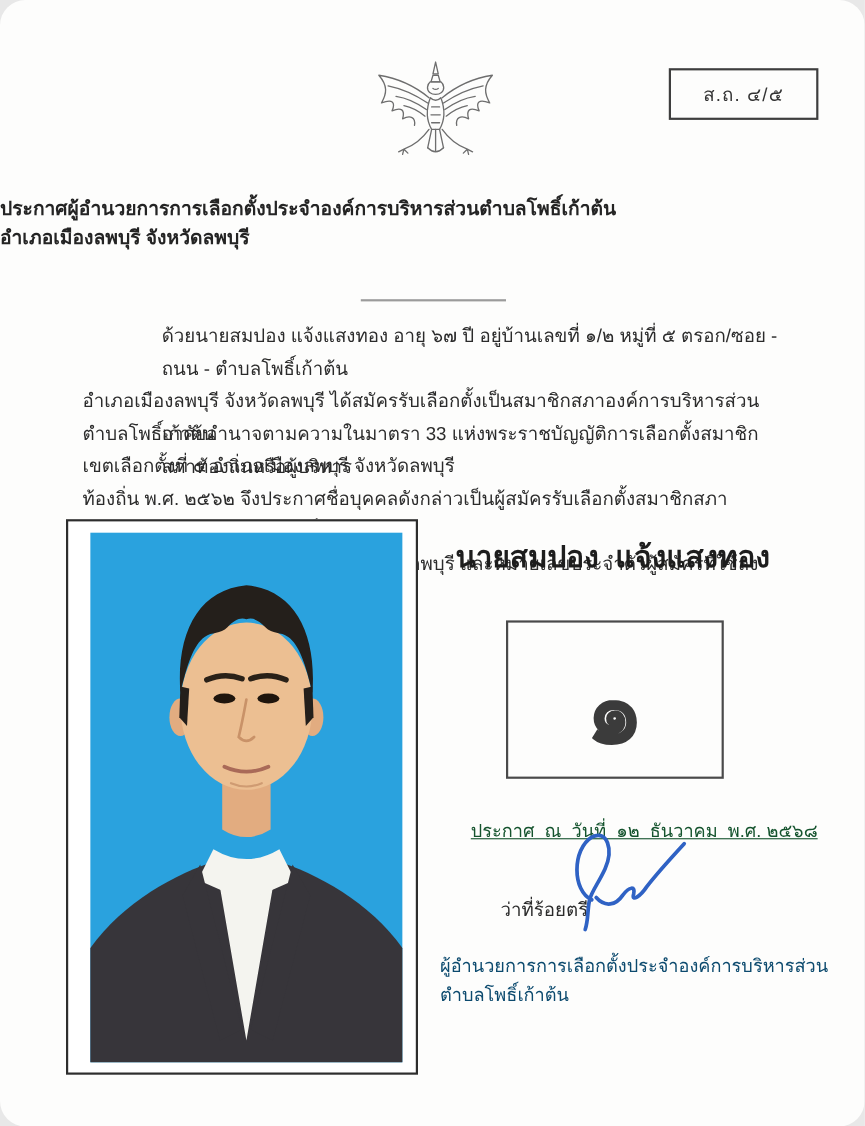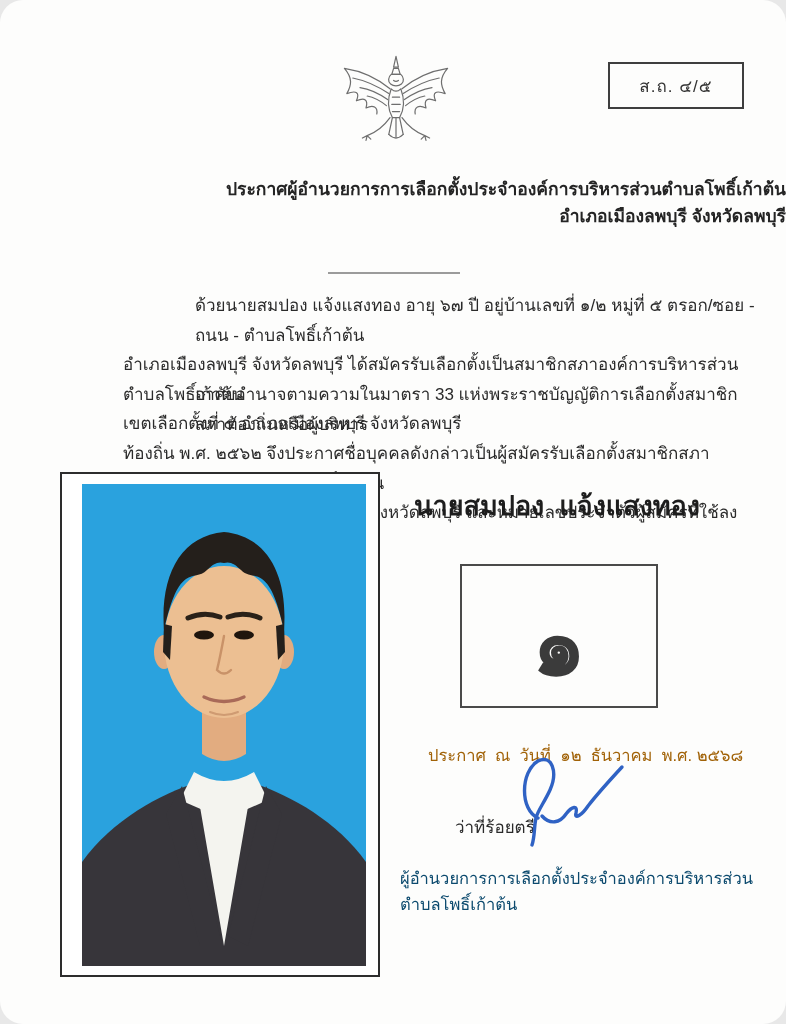--- a/index.html
+++ b/index.html
@@ -10,30 +10,30 @@
     color:#2e2e2e;
     border-radius:23px;
   }
   .form-code-box{
     position:absolute; left:608px; top:62px; width:132px; height:43px;
     border:2px solid #3e3e3e; display:flex; align-items:center; justify-content:center;
     font-size:17px; color:#333; letter-spacing:1px;
   }
   .garuda{ position:absolute; left:336px; top:48px; width:120px; height:120px; }
   .title-block{
-    position:absolute; left:0; right:0; top:176px; text-align:right;
+    position:absolute; left:0; right:0; top:176px; text-align:left;
     font-weight:bold; font-size:17.5px; line-height:27px; color:#242424;
   }
   .divider{
     position:absolute; left:328px; top:272px; width:132px; height:0;
     border-top:2px solid #9b9b9b;
   }
   .para{
     position:absolute; left:75px; width:641px;
-    font-size:17px; line-height:29.5px; color:#2b2b2b;margin-left:48px;
+    font-size:17px; line-height:29.5px; color:#2b2b2b;
   }
   .para .indent{ padding-left:72px; }
   .para-1{ top:291px; }
   .para-2{ top:380px; }
   .photo-frame{
     position:absolute; left:60px; top:472px; width:316px; height:501px;
     border:2px solid #2d2d2d; background:#fff;
   }
   .photo-frame svg{ position:absolute; left:20px; top:10px; }
   .candidate-name{
@@ -46,21 +46,21 @@
   }
   .number-box{
     position:absolute; left:460px; top:564px; width:194px; height:140px;
     border:2px solid #4a4a4a; display:flex; align-items:center; justify-content:center;
   }
   .number-glyph{
     font-size:84px; font-weight:bold; color:#3b3b3b; padding-top:18px;
   }
   .announce-date{
     position:absolute; left:428px; top:742px;
-    font-size:16.5px; color:#a16207; white-space:pre;
+    font-size:16.5px; color:#14532d; white-space:pre;text-decoration:underline;
   }
   .signature{ position:absolute; left:492px; top:748px; width:142px; height:100px; z-index:5; }
   .signer-rank{ position:absolute; left:455px; top:813px; font-size:17px; color:#2b2b2b; }
   .signer-name{
     position:absolute; left:430px; top:841px; width:255px; text-align:center;
     font-size:16.5px; color:#2b2b2b; white-space:pre;
   }
   .signer-position{
     position:absolute; left:400px; top:865px; width:390px;
     font-size:16.5px; color:#0c4a6e;

